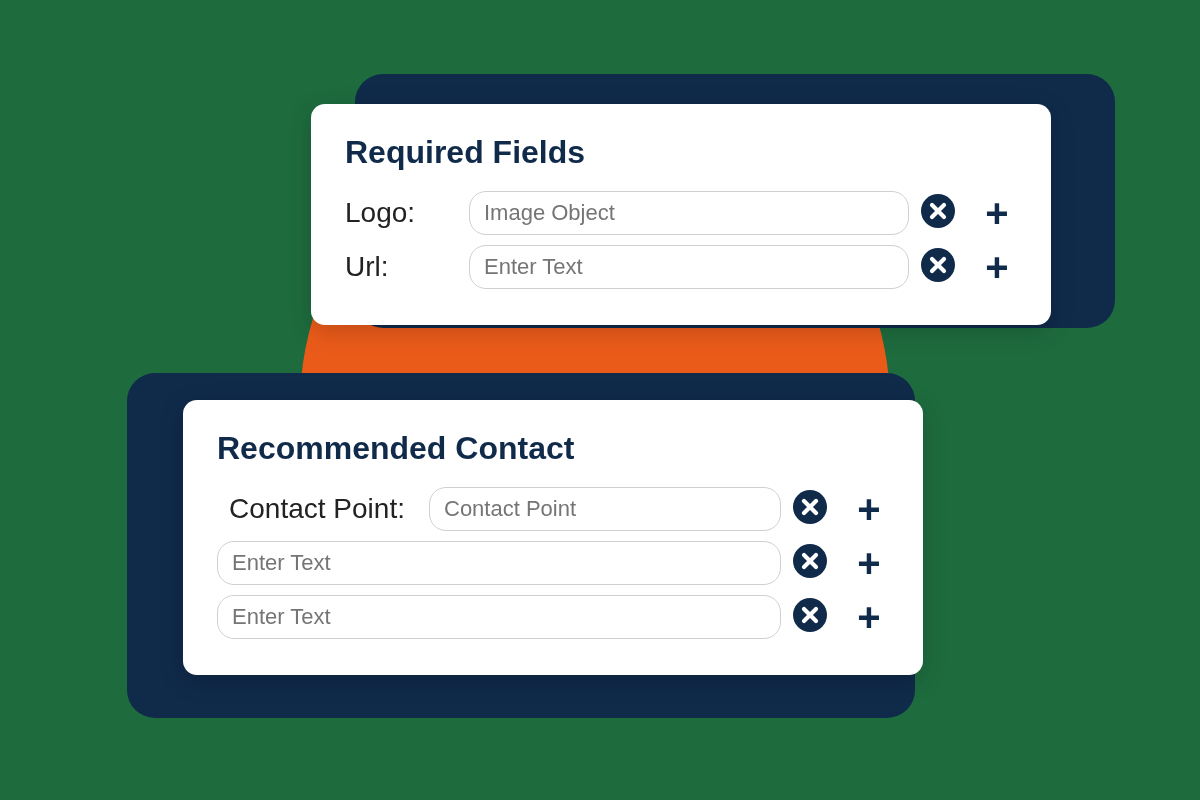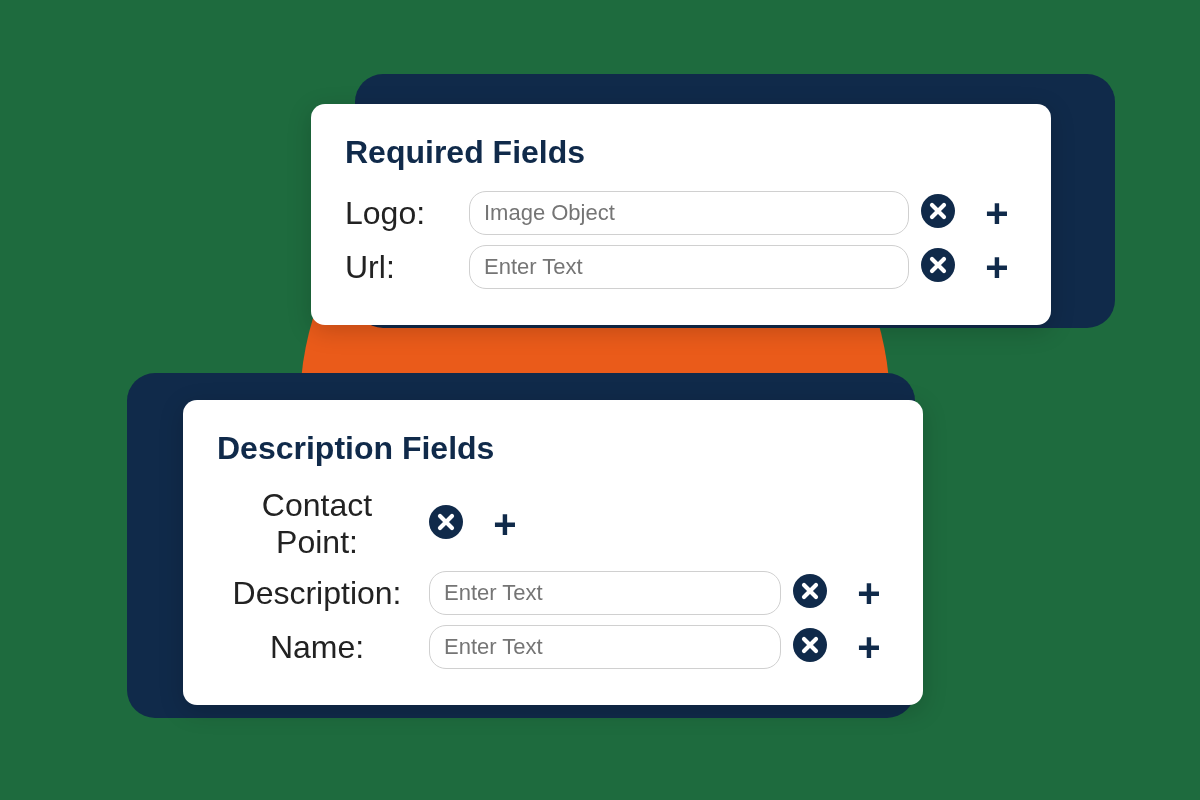--- a/index.html
+++ b/index.html
@@ -67,21 +67,21 @@
     margin-bottom: 20px;
   }
   .row {
     display: flex;
     align-items: center;
     margin: 10px 0;
     gap: 12px;
   }
   .row-label {
     width: 200px;
-    font-size: 32px;
+    font-size: 28px;
     color: #222;
     font-weight: 400;
   }
   .card-bottom .row-label { width: 200px; text-align: center; }
   .card-top .row-label { width: 112px; }
   .row-input {
     flex: 1;
     height: 44px;
     border: 1.5px solid #d0d0d0;
     border-radius: 17px;
@@ -149,55 +149,54 @@
             </svg>
         </span>
       </div>
       <div class="icon-btn add-btn" style="color: rgb(16, 42, 74);">
         <span>+</span>
       </div>
     </div>
   </div>
 
   <div class="card card-bottom">
-    <h2 style="color: rgb(16, 42, 74);">Description Fields</h2>
+    <h2 style="color: rgb(16, 42, 74);">Recommended Contact</h2>
 
     <div class="row">
       <div class="row-label">Contact Point:</div>
-      <div class="icon-btn remove-btn">
-        <span>
-          <svg viewBox="0 0 34 34">
-              <circle cx="17" cy="17" r="17" fill="#102a4a"></circle>
-              <path d="M11 11 L23 23 M23 11 L11 23" stroke="#fff" stroke-width="4.2" stroke-linecap="round"></path>
-            </svg>
-        </span>
-      </div>
-      <div class="icon-btn add-btn" style="color: rgb(16, 42, 74);">
-        <span>+</span>
-      </div>
-    </div>
-
-    <div class="row">
-      <div class="row-label">Description:</div>
+      <input class="row-input" type="text" placeholder="Contact Point" style="">
+      <div class="icon-btn remove-btn">
+        <span>
+          <svg viewBox="0 0 34 34">
+              <circle cx="17" cy="17" r="17" fill="#102a4a"></circle>
+              <path d="M11 11 L23 23 M23 11 L11 23" stroke="#fff" stroke-width="4.2" stroke-linecap="round"></path>
+            </svg>
+        </span>
+      </div>
+      <div class="icon-btn add-btn" style="color: rgb(16, 42, 74);">
+        <span>+</span>
+      </div>
+    </div>
+
+    <div class="row">
       <input class="row-input" type="text" placeholder="Enter Text" style="">
       <div class="icon-btn remove-btn">
         <span>
           <svg viewBox="0 0 34 34">
               <circle cx="17" cy="17" r="17" fill="#102a4a"></circle>
               <path d="M11 11 L23 23 M23 11 L11 23" stroke="#fff" stroke-width="4.2" stroke-linecap="round"></path>
             </svg>
         </span>
       </div>
       <div class="icon-btn add-btn" style="color: rgb(16, 42, 74);">
         <span>+</span>
       </div>
     </div>
 
     <div class="row">
-      <div class="row-label">Name:</div>
       <input class="row-input" type="text" placeholder="Enter Text" style="">
       <div class="icon-btn remove-btn">
         <span>
           <svg viewBox="0 0 34 34">
               <circle cx="17" cy="17" r="17" fill="#102a4a"></circle>
               <path d="M11 11 L23 23 M23 11 L11 23" stroke="#fff" stroke-width="4.2" stroke-linecap="round"></path>
             </svg>
         </span>
       </div>
       <div class="icon-btn add-btn" style="color: rgb(16, 42, 74);">

